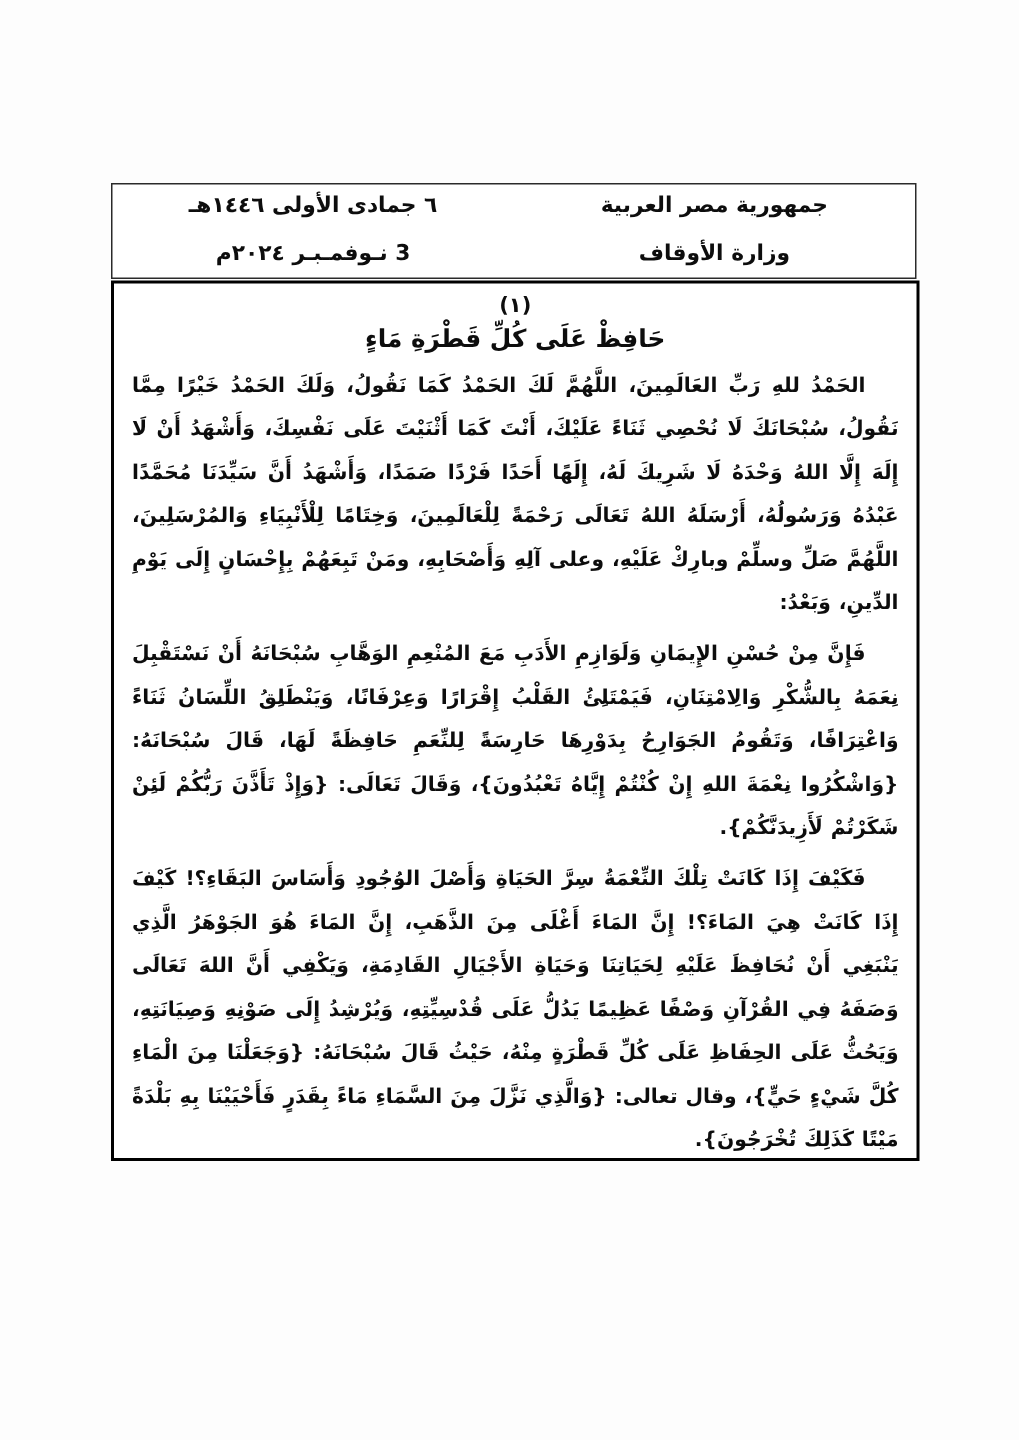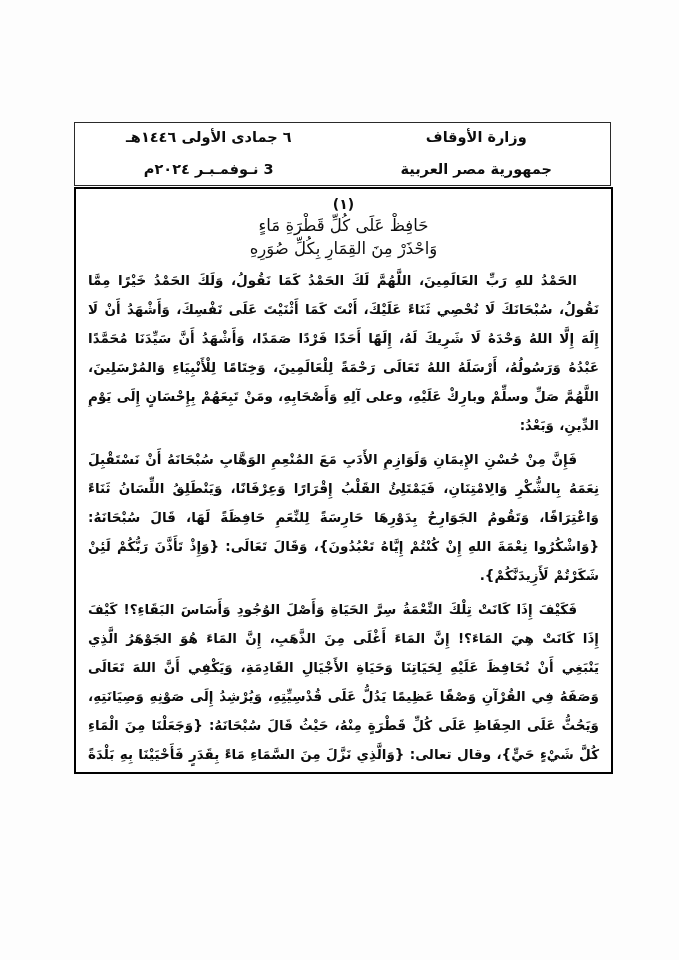--- a/index.html
+++ b/index.html
@@ -47,21 +47,21 @@
     overflow: hidden;
   }
   .sermon-number {
     text-align: center;
     font-weight: 700;
     font-size: 14px;
     margin-bottom: 2px;
   }
   .sermon-title {
     text-align: center;
-    font-weight: 400;
+    font-weight: 700;
     font-size: 16.5px;
     line-height: 23px;
   }
   .body-text { margin-top: 6px; }
   .body-text p {
     direction: rtl;
     text-align: justify;
     font-size: 13.5px;
     font-weight: 700;
     line-height: 29px;
@@ -70,33 +70,32 @@
     word-spacing: 0.5px;
   }
 </style>
 </head>
 <body>
 
 <div class="page">
 
   <div class="header-box">
     <div class="header-col">
+      <div>جمهورية مصر العربية</div>
       <div>وزارة الأوقاف</div>
-      <div>جمهورية مصر العربية</div>
     </div>
     <div class="header-col">
       <div>٦ جمادى الأولى ١٤٤٦هـ</div>
       <div>3 نـوفمـبـر ٢٠٢٤م</div>
     </div>
   </div>
 
   <div class="main-box">
     <div class="sermon-number">(١)</div>
     <div class="sermon-title">حَافِظْ عَلَى كُلِّ قَطْرَةِ مَاءٍ</div>
-    <div class="sermon-title">وَاحْذَرْ مِنَ القِمَارِ بِكُلِّ صُوَرِهِ</div>
     <div class="body-text">
       <p>الحَمْدُ للهِ رَبِّ العَالَمِينَ، اللَّهُمَّ لَكَ الحَمْدُ كَمَا نَقُولُ، وَلَكَ الحَمْدُ خَيْرًا مِمَّا نَقُولُ، سُبْحَانَكَ لَا نُحْصِي ثَنَاءً عَلَيْكَ، أَنْتَ كَمَا أَثْنَيْتَ عَلَى نَفْسِكَ، وَأَشْهَدُ أَنْ لَا إِلَهَ إِلَّا اللهُ وَحْدَهُ لَا شَرِيكَ لَهُ، إِلَهًا أَحَدًا فَرْدًا صَمَدًا، وَأَشْهَدُ أَنَّ سَيِّدَنَا مُحَمَّدًا عَبْدُهُ وَرَسُولُهُ، أَرْسَلَهُ اللهُ تَعَالَى رَحْمَةً لِلْعَالَمِينَ، وَخِتَامًا لِلْأَنْبِيَاءِ وَالمُرْسَلِينَ، اللَّهُمَّ صَلِّ وسلِّمْ وبارِكْ عَلَيْهِ، وعلى آلِهِ وَأَصْحَابِهِ، ومَنْ تَبِعَهُمْ بِإِحْسَانٍ إِلَى يَوْمِ الدِّينِ، وَبَعْدُ:</p>
       <p>فَإِنَّ مِنْ حُسْنِ الإِيمَانِ وَلَوَازِمِ الأَدَبِ مَعَ المُنْعِمِ الوَهَّابِ سُبْحَانَهُ أَنْ نَسْتَقْبِلَ نِعَمَهُ بِالشُّكْرِ وَالِامْتِنَانِ، فَيَمْتَلِئُ القَلْبُ إِقْرَارًا وَعِرْفَانًا، وَيَنْطَلِقُ اللِّسَانُ ثَنَاءً وَاعْتِرَافًا، وَتَقُومُ الجَوَارِحُ بِدَوْرِهَا حَارِسَةً لِلنِّعَمِ حَافِظَةً لَهَا، قَالَ سُبْحَانَهُ: {وَاشْكُرُوا نِعْمَةَ اللهِ إِنْ كُنْتُمْ إِيَّاهُ تَعْبُدُونَ}، وَقَالَ تَعَالَى: {وَإِذْ تَأَذَّنَ رَبُّكُمْ لَئِنْ شَكَرْتُمْ لَأَزِيدَنَّكُمْ}.</p>
       <p>فَكَيْفَ إِذَا كَانَتْ تِلْكَ النِّعْمَةُ سِرَّ الحَيَاةِ وَأَصْلَ الوُجُودِ وَأَسَاسَ البَقَاءِ؟! كَيْفَ إِذَا كَانَتْ هِيَ المَاءَ؟! إِنَّ المَاءَ أَغْلَى مِنَ الذَّهَبِ، إِنَّ المَاءَ هُوَ الجَوْهَرُ الَّذِي يَنْبَغِي أَنْ نُحَافِظَ عَلَيْهِ لِحَيَاتِنَا وَحَيَاةِ الأَجْيَالِ القَادِمَةِ، وَيَكْفِي أَنَّ اللهَ تَعَالَى وَصَفَهُ فِي القُرْآنِ وَصْفًا عَظِيمًا يَدُلُّ عَلَى قُدْسِيِّتِهِ، وَيُرْشِدُ إِلَى صَوْنِهِ وَصِيَانَتِهِ، وَيَحُثُّ عَلَى الحِفَاظِ عَلَى كُلِّ قَطْرَةٍ مِنْهُ، حَيْثُ قَالَ سُبْحَانَهُ: {وَجَعَلْنَا مِنَ الْمَاءِ كُلَّ شَيْءٍ حَيٍّ}، وقال تعالى: {وَالَّذِي نَزَّلَ مِنَ السَّمَاءِ مَاءً بِقَدَرٍ فَأَحْيَيْنَا بِهِ بَلْدَةً مَيْتًا كَذَلِكَ تُخْرَجُونَ}.</p>
 
     </div>
   </div>
 
 </div>
 

